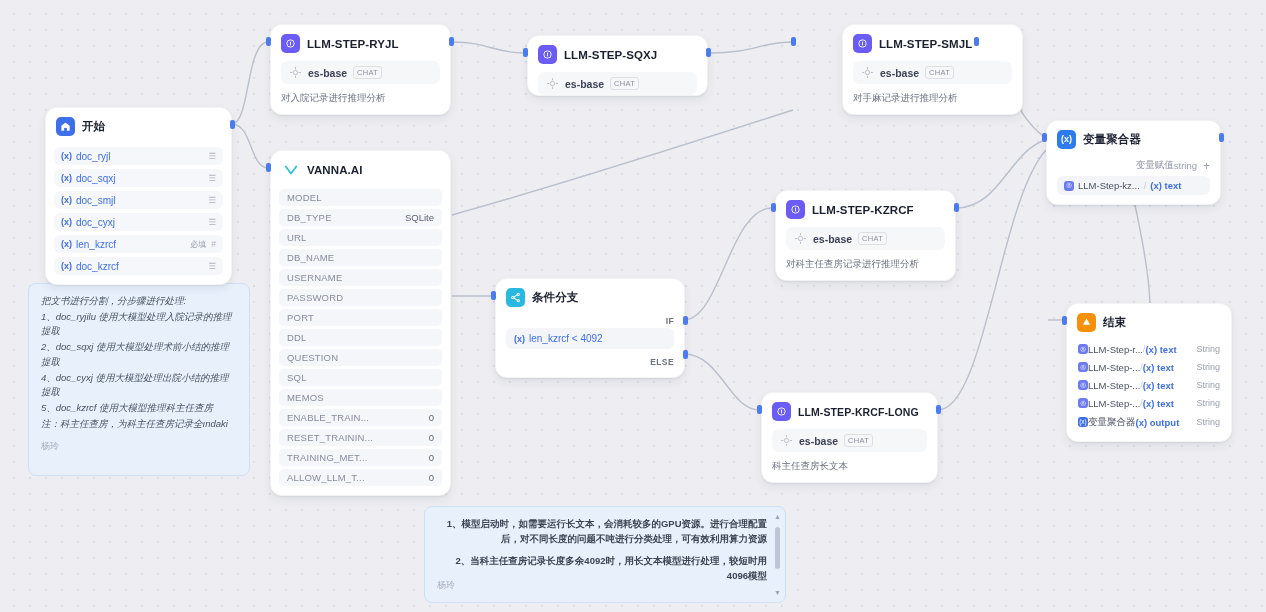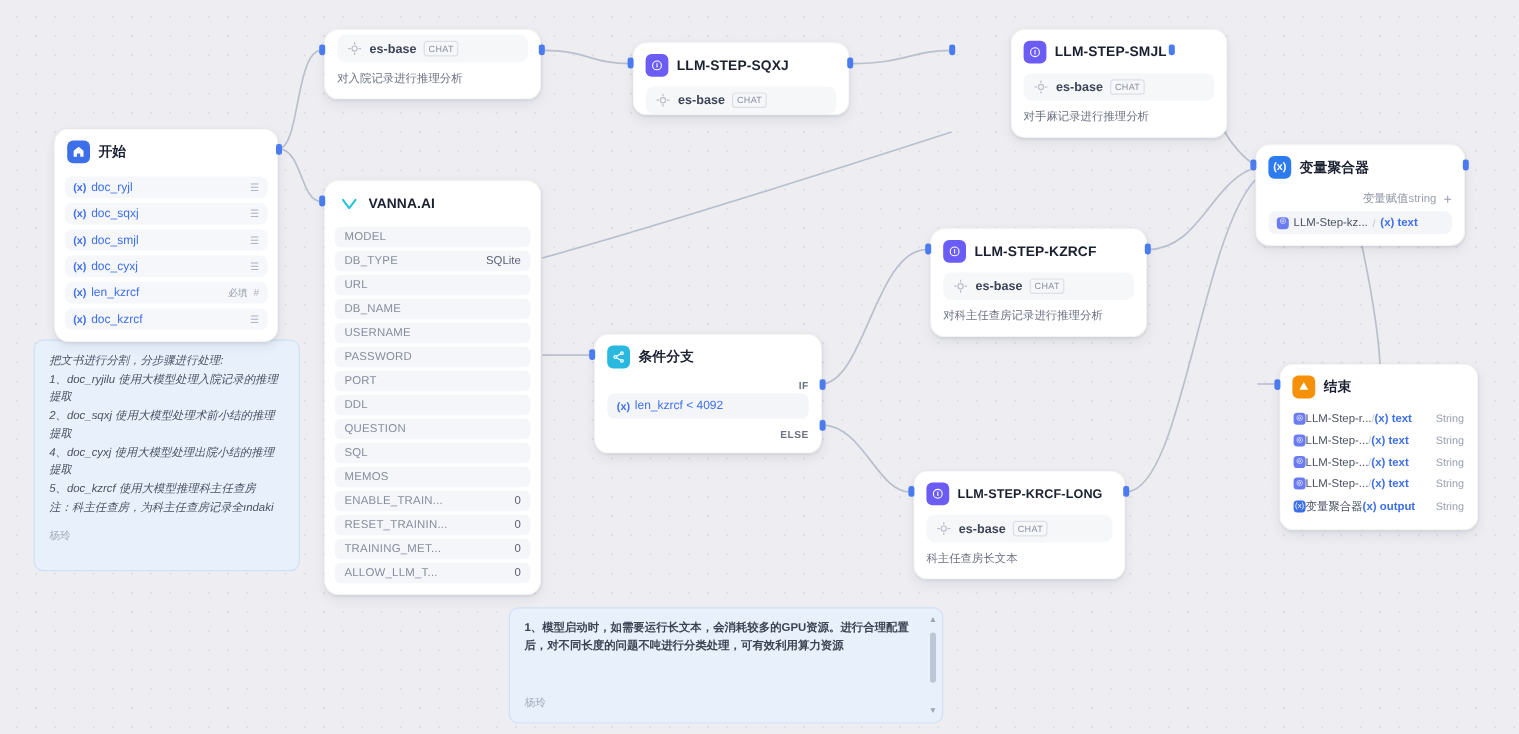--- a/index.html
+++ b/index.html
@@ -266,21 +266,21 @@
   }
   .note-text {
     padding: 10px 12px 2px 12px;
     font-size: 9.5px;
     line-height: 1.55;
     color: #4a5263;
     font-style: italic;
   }
   .note-text.plain { font-style: normal; font-weight: bold; color:#3d4454; }
   .note-text p { margin: 0 0 1px 0; }
-  .note-text.plain p { margin: 0 0 8px 0; }
+  .note-text.plain p { margin: 0 0 8px 0; text-align: right; }
   .note-author {
     padding: 6px 12px 8px 12px;
     font-size: 9px;
     color: #a7afbf;
   }
   .note-scroll {
     position: absolute;
     right: 4px;
     top: 6px;
     bottom: 6px;
@@ -391,20 +391,29 @@
         <span class="var-x">(x)</span>
         <span class="var-name">doc_kzrcf</span>
         <span class="var-req"></span>
         <span class="var-type">☰</span>
       </div>
     </div>
   </div>
   <div class="port" style="left:230px; top:120px;"></div>
 
   <div class="node" style="left:270px; top:24px; width:181px;">
+    <div class="node-head">
+      <span class="n-icon" style="background:#6b5cf6;">
+        <svg width="11" height="11" viewBox="0 0 24 24" fill="none" stroke="#ffffff" stroke-width="2">
+            <circle cx="12" cy="12" r="8"></circle>
+            <path d="M12 8v8"></path>
+          </svg>
+      </span>
+      <span class="n-title">LLM-STEP-RYJL</span>
+    </div>
     <div class="model-row">
       <svg class="model-hex" viewBox="0 0 24 24" fill="none" stroke="#8a90a2" stroke-width="1.8">
           <circle cx="12" cy="12" r="4"></circle>
           <path d="M12 2v4M12 18v4M2 12h4M18 12h4"></path>
         </svg>
       <span class="model-name">es-base</span>
       <span class="model-tag">CHAT</span>
     </div>
     <div class="n-desc">对入院记录进行推理分析</div>
   </div>
@@ -682,20 +691,21 @@
       <p>4、doc_cyxj 使用大模型处理出院小结的推理提取</p>
       <p>5、doc_kzrcf 使用大模型推理科主任查房</p>
       <p>注：科主任查房，为科主任查房记录全ındaki</p>
     </div>
     <div class="note-author">杨玲</div>
   </div>
 
   <div class="note" style="left:424px; top:506px; width:362px; height:97px;">
     <div class="note-text plain" style="width:330px;">
       <p>1、模型启动时，如需要运行长文本，会消耗较多的GPU资源。进行合理配置后，对不同长度的问题不吨进行分类处理，可有效利用算力资源</p>
+      <p>2、当科主任查房记录长度多余4092时，用长文本模型进行处理，较短时用4096模型</p>
     </div>
     <div class="note-author" style="position:absolute; bottom:2px; left:0;">杨玲</div>
     <div class="note-scroll">
       <div class="track"></div>
       <div class="arr up">▲</div>
       <div class="thumb"></div>
       <div class="arr dn">▼</div>
     </div>
   </div>
 

